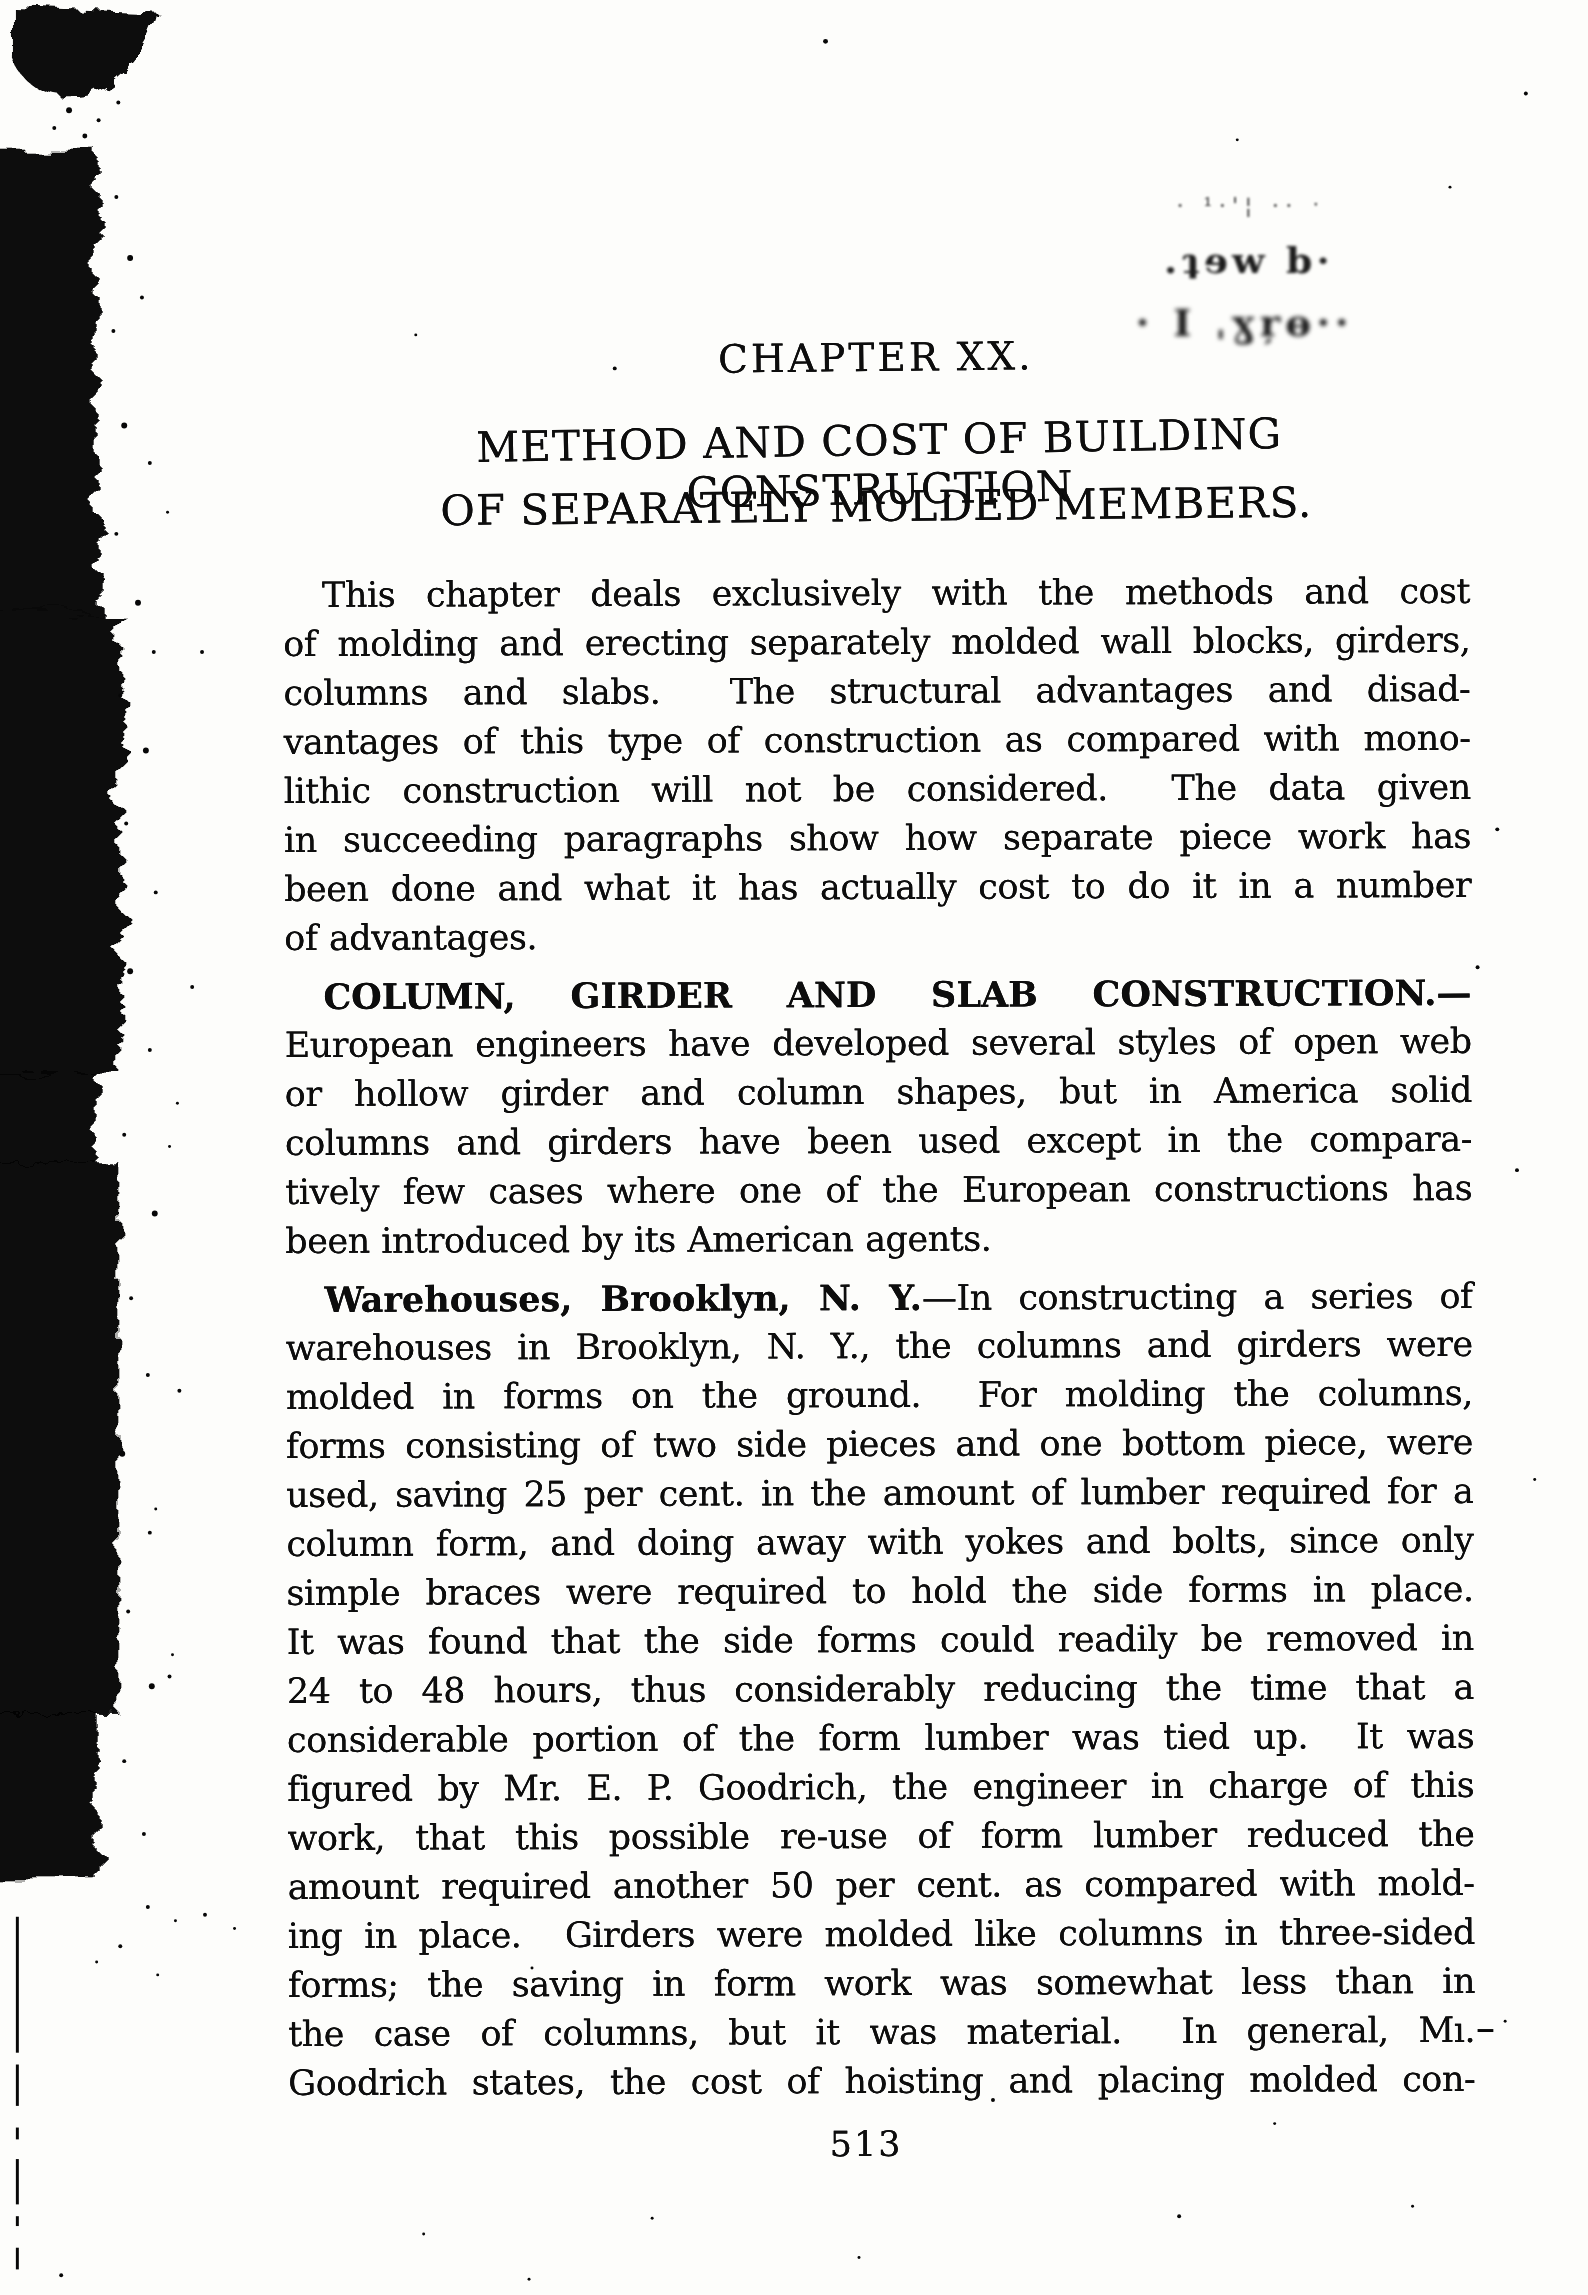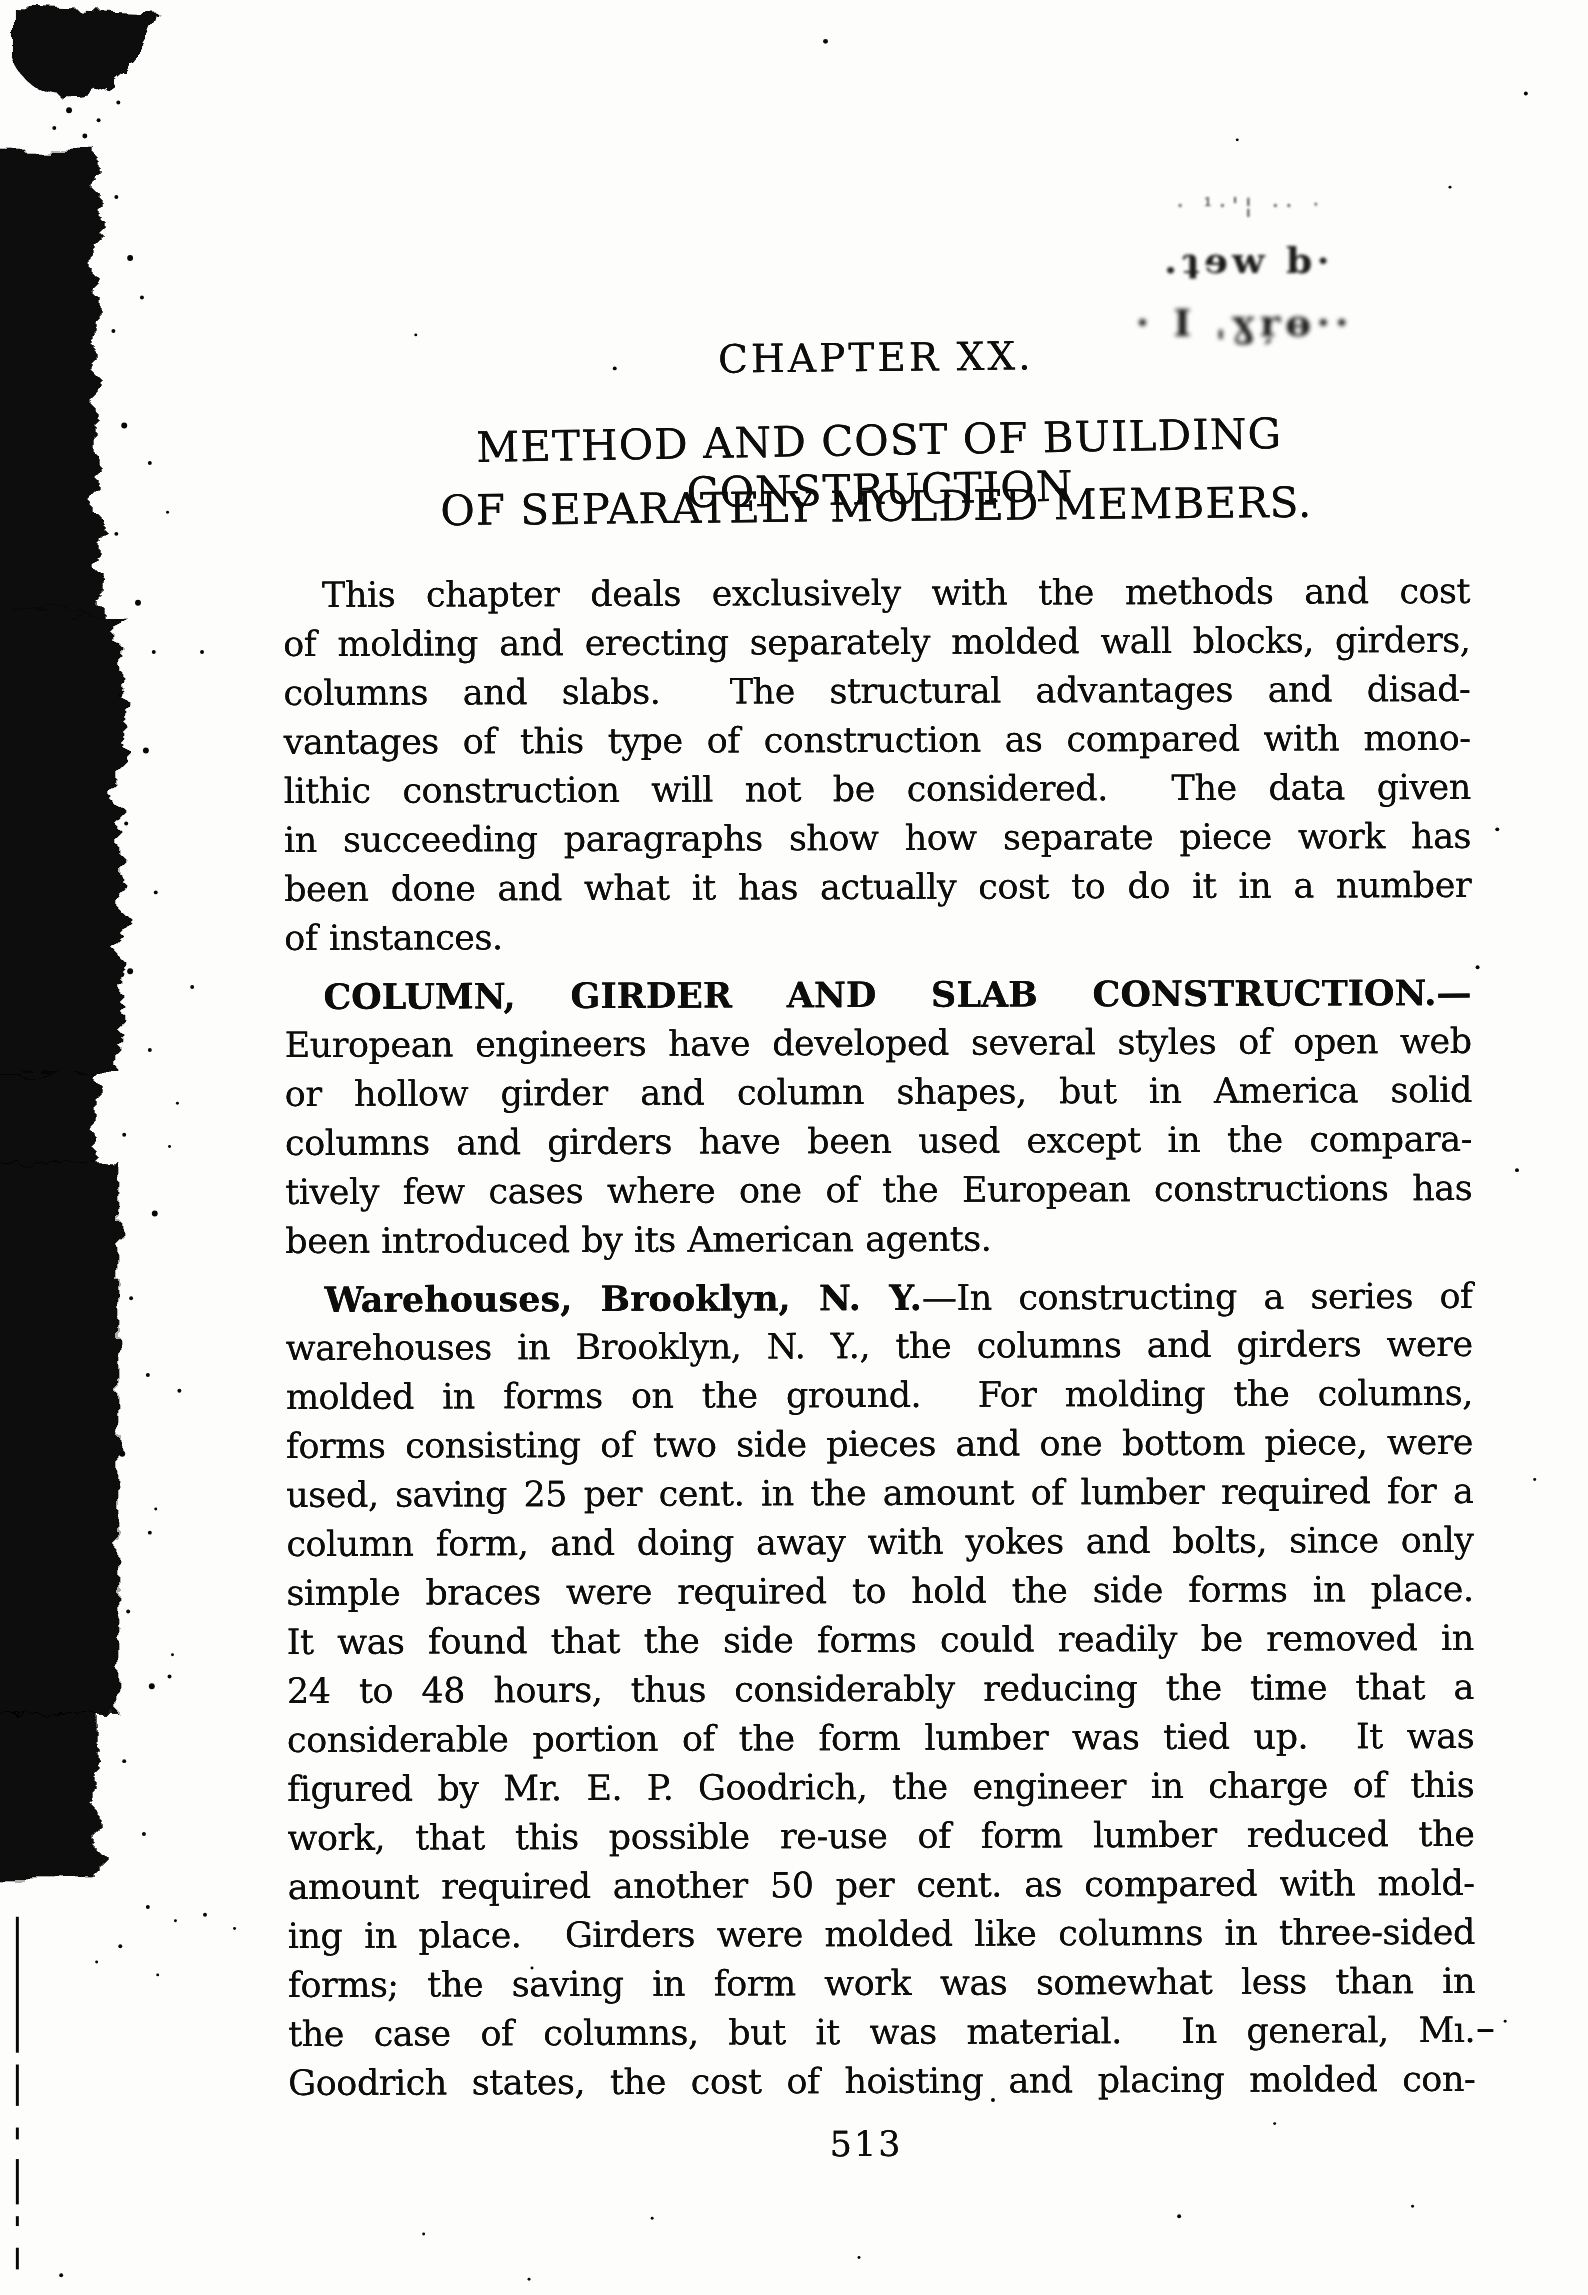--- a/index.html
+++ b/index.html
@@ -172,21 +172,21 @@
 
   <div class="body-text">
     <div class="para">
         <div class="line indent"><span>This chapter deals exclusively with the methods and cost</span></div>
         <div class="line"><span>of molding and erecting separately molded wall blocks, girders,</span></div>
         <div class="line"><span>columns and slabs.  The structural advantages and disad-</span></div>
         <div class="line"><span>vantages of this type of construction as compared with mono-</span></div>
         <div class="line"><span>lithic construction will not be considered.  The data given</span></div>
         <div class="line"><span>in succeeding paragraphs show how separate piece work has</span></div>
         <div class="line"><span>been done and what it has actually cost to do it in a number</span></div>
-        <div class="line noju"><span>of instances.</span></div>
+        <div class="line noju"><span>of advantages.</span></div>
       </div>
     <div class="para">
         <div class="line indent"><span class="lead">COLUMN, GIRDER AND SLAB CONSTRUCTION.—</span></div>
         <div class="line"><span>European engineers have developed several styles of open web</span></div>
         <div class="line"><span>or hollow girder and column shapes, but in America solid</span></div>
         <div class="line"><span>columns and girders have been used except in the compara-</span></div>
         <div class="line"><span>tively few cases where one of the European constructions has</span></div>
         <div class="line noju"><span>been introduced by its American agents.</span></div>
       </div>
     <div class="para">

